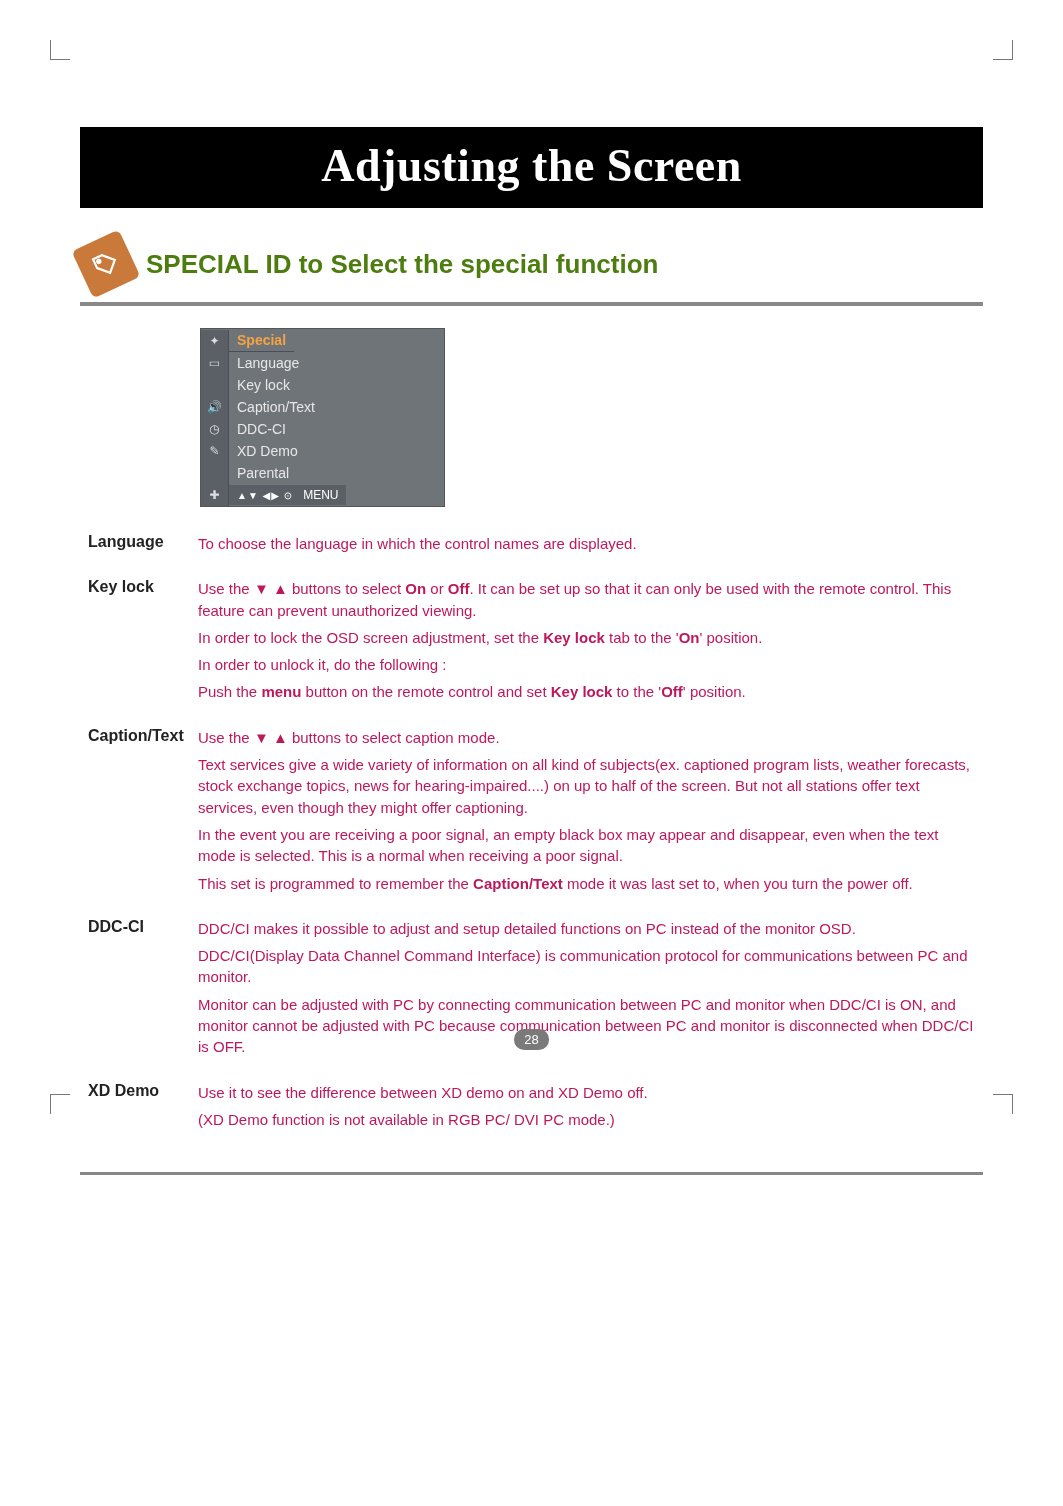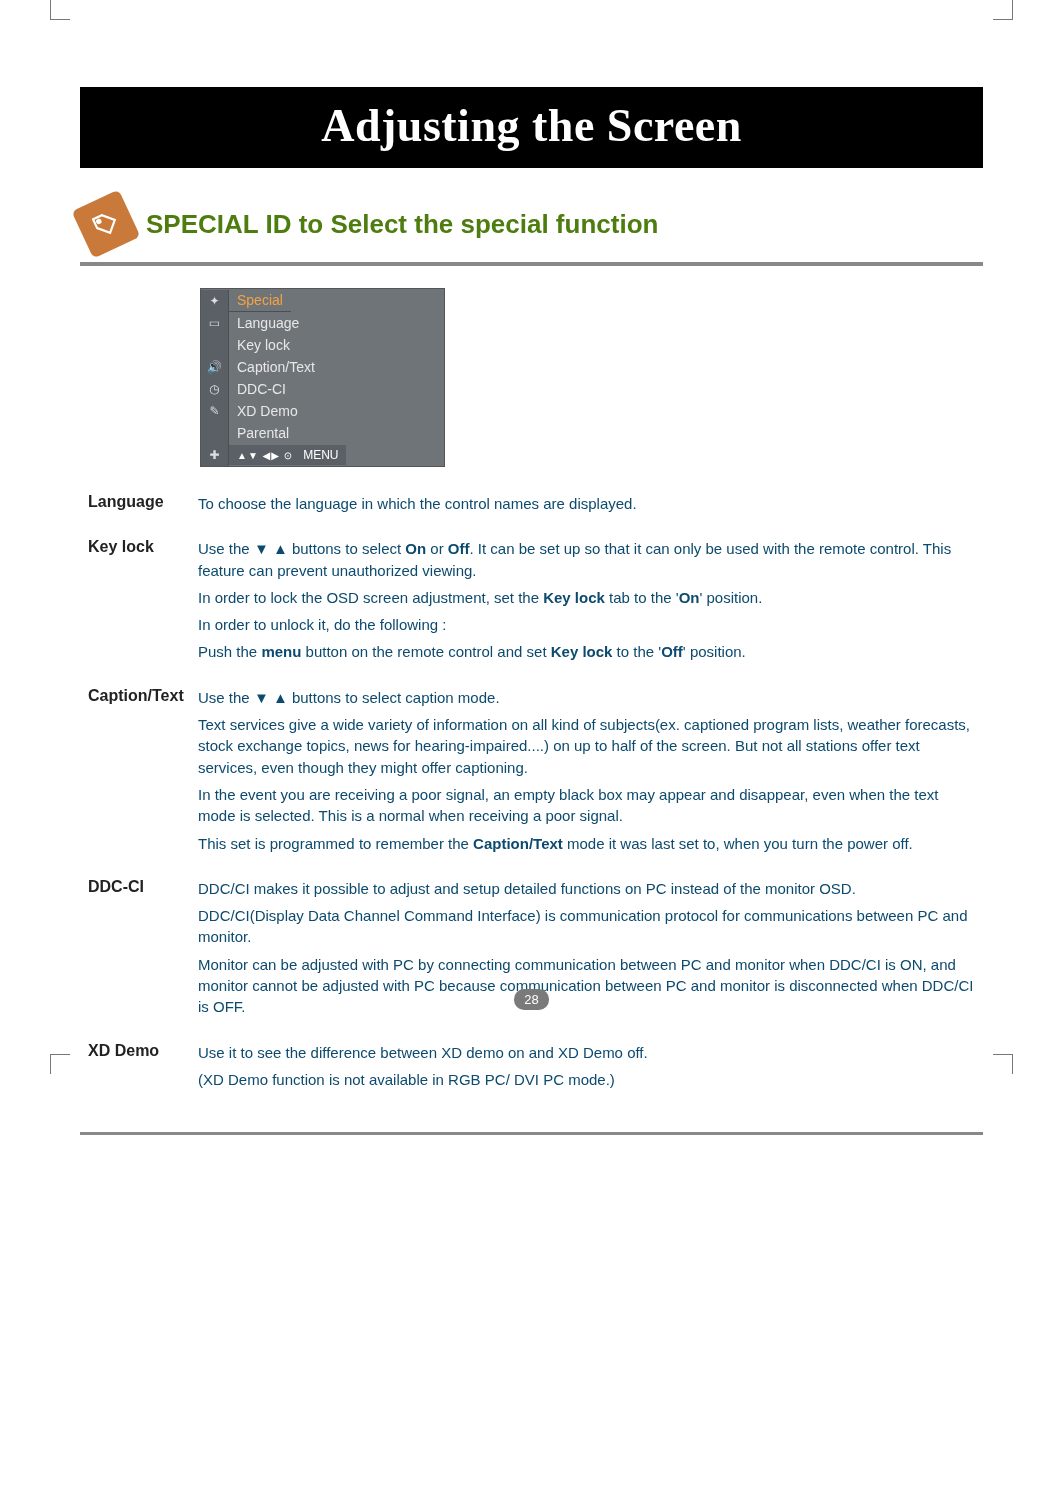--- a/index.html
+++ b/index.html
@@ -1,46 +1,46 @@
 <!DOCTYPE html>
 <html><head>
 <meta charset="utf-8">
 <style>
   * { box-sizing: border-box; margin: 0; padding: 0; }
   html, body { width: 1063px; height: 1506px; background: #fff; font-family: Arial, Helvetica, sans-serif; color: #333; }
-  .page { position: relative; width: 1063px; height: 1074px; padding: 27px 80px; }
+  .page { position: relative; width: 1063px; height: 1074px; padding: 27px 80px; margin-top: 40px; }
   .crop-tl { position: absolute; left: 50px; top: 0; width: 20px; height: 20px; border-left: 1px solid #777; border-bottom: 1px solid #777; }
   .crop-tr { position: absolute; right: 50px; top: 0; width: 20px; height: 20px; border-right: 1px solid #777; border-bottom: 1px solid #777; }
   .crop-bl { position: absolute; left: 50px; bottom: 0; width: 20px; height: 20px; border-left: 1px solid #777; border-top: 1px solid #777; }
   .crop-br { position: absolute; right: 50px; bottom: 0; width: 20px; height: 20px; border-right: 1px solid #777; border-top: 1px solid #777; }
 
   .title-band { background: #000; color: #fff; text-align: center; padding: 12px 0 16px 0; margin-top: 60px; }
   .title-band .title { font-family: "Times New Roman", Georgia, serif; font-size: 46px; font-weight: 600; letter-spacing: 0.5px; }
 
   .section-row { display: flex; align-items: center; margin-top: 30px; }
   .section-icon { width: 52px; height: 52px; background: #c97a3a; border-radius: 6px; display: flex; align-items: center; justify-content: center; margin-right: 14px; color: #fff; font-size: 28px; transform: rotate(-25deg); }
   .section-title { font-size: 26px; font-weight: 700; color: #4d7c0f; }
 
   .thick-hr { height: 4px; background: #888; margin-top: 12px; margin-bottom: 22px; }
   .thin-hr { height: 3px; background: #888; margin-top: 36px; }
 
   
   .osd { margin-left: 120px; width: 245px; background: #6f7479; color: #e7e7e7; font-size: 14px; border: 1px solid #555; }
   .osd-row { display: flex; align-items: center; min-height: 22px; }
   .osd-icon { width: 28px; height: 22px; background: #5b6066; display:flex; align-items:center; justify-content:center; font-size:12px; color:#ddd; border-right:1px solid #4a4f55; }
-  .osd-header { color: #f5a342; font-weight: 400; padding: 3px 8px; border-bottom: 1px solid #4a4f55; }
+  .osd-header { color: #f5a342; font-weight: 700; padding: 3px 8px; border-bottom: 1px solid #4a4f55; }
   .osd-item { padding: 2px 8px; }
   .osd-footer { background:#5b6066; color:#fff; font-size:12px; padding:3px 8px;text-align:center; }
   .osd-footer .glyph { font-size:10px; letter-spacing:1px; }
 
   
   .defs { margin-top: 26px; padding: 0 8px; }
   .def-row { display: flex; margin-bottom: 18px; }
   .def-label { width: 110px; font-weight: 700; font-size: 16px; color: #222; flex-shrink:0; }
-  .def-body { flex: 1; font-size: 15px; line-height: 1.42; color: #0c4a6e; }
+  .def-body { flex: 1; font-size: 15px; line-height: 1.42; color: #be185d; }
   .def-body p { margin-bottom: 6px; }
   .glyphs { font-family: Arial, sans-serif; }
   b { font-weight: 700; }
 
   .page-num-wrap { position:absolute; left:0; right:0; bottom:64px; text-align:center; }
   .page-num { display:inline-block; background:#7a7a7a; color:#fff; font-size:13px; padding:3px 10px; border-radius:10px; }
 </style>
 </head>
 <body>
 

